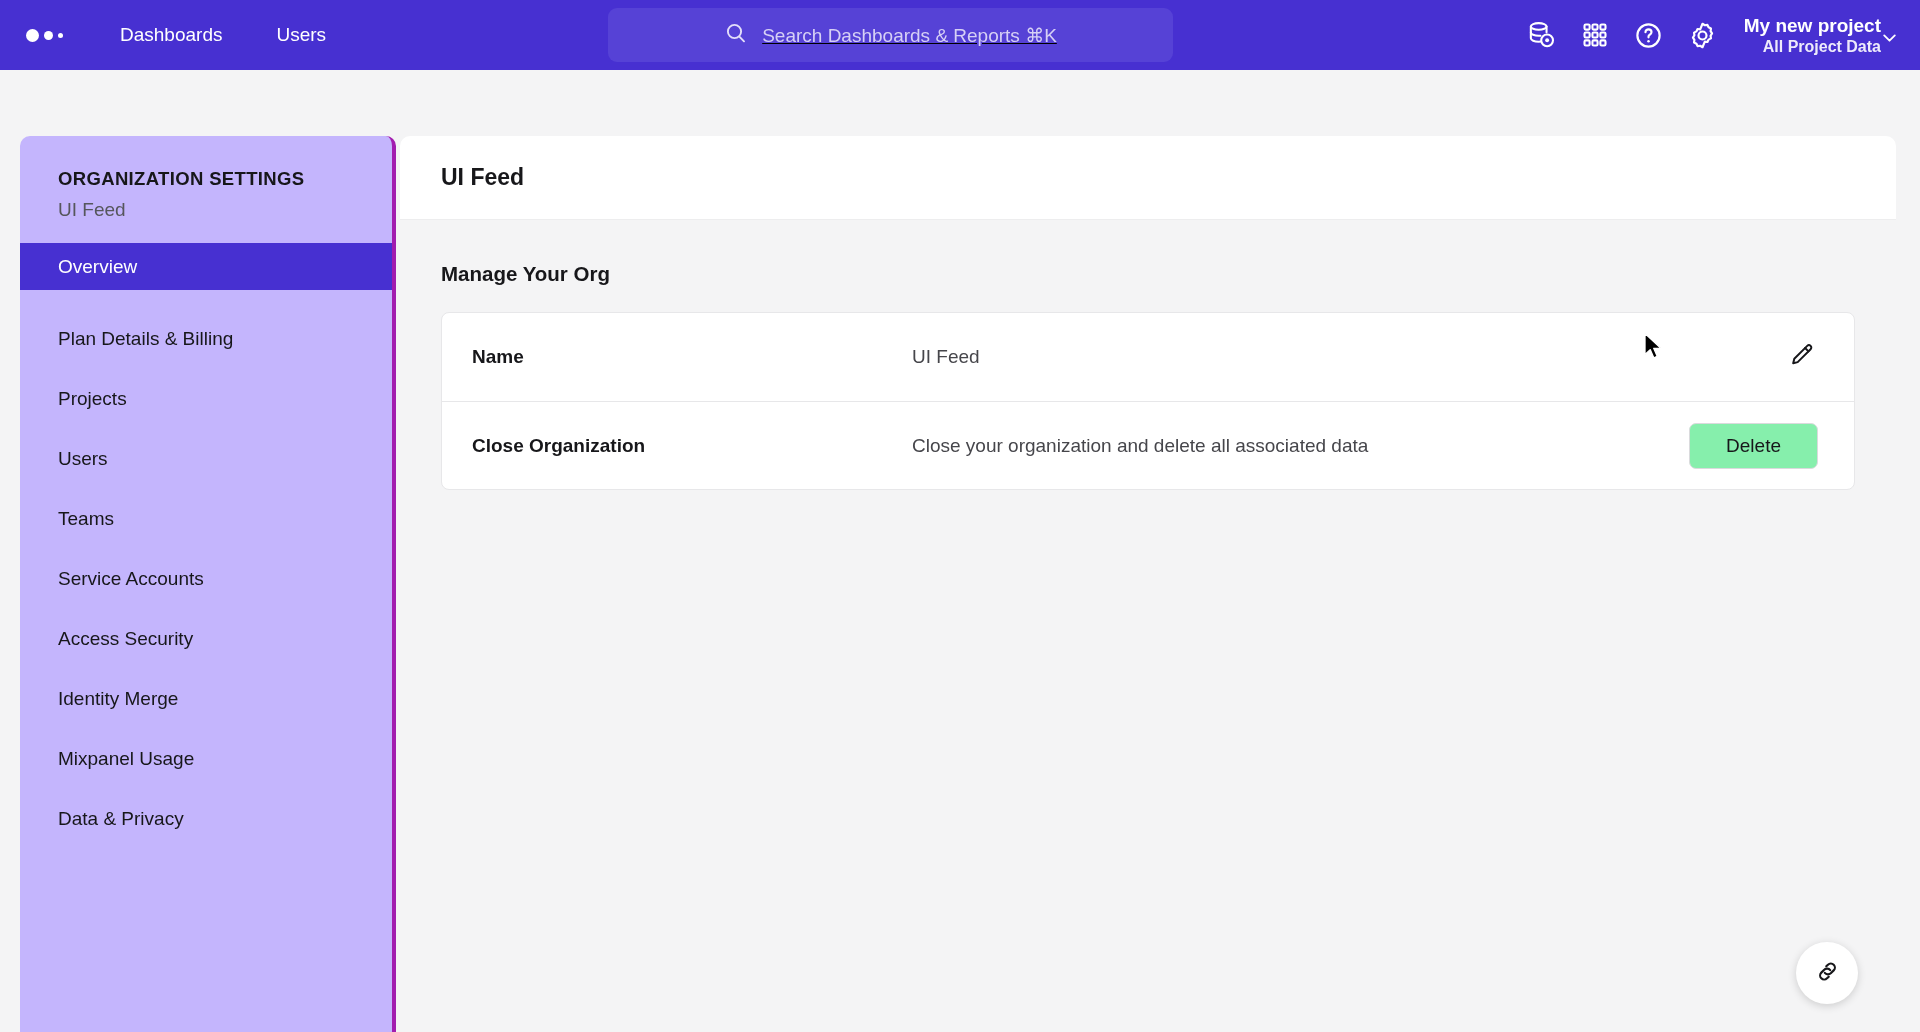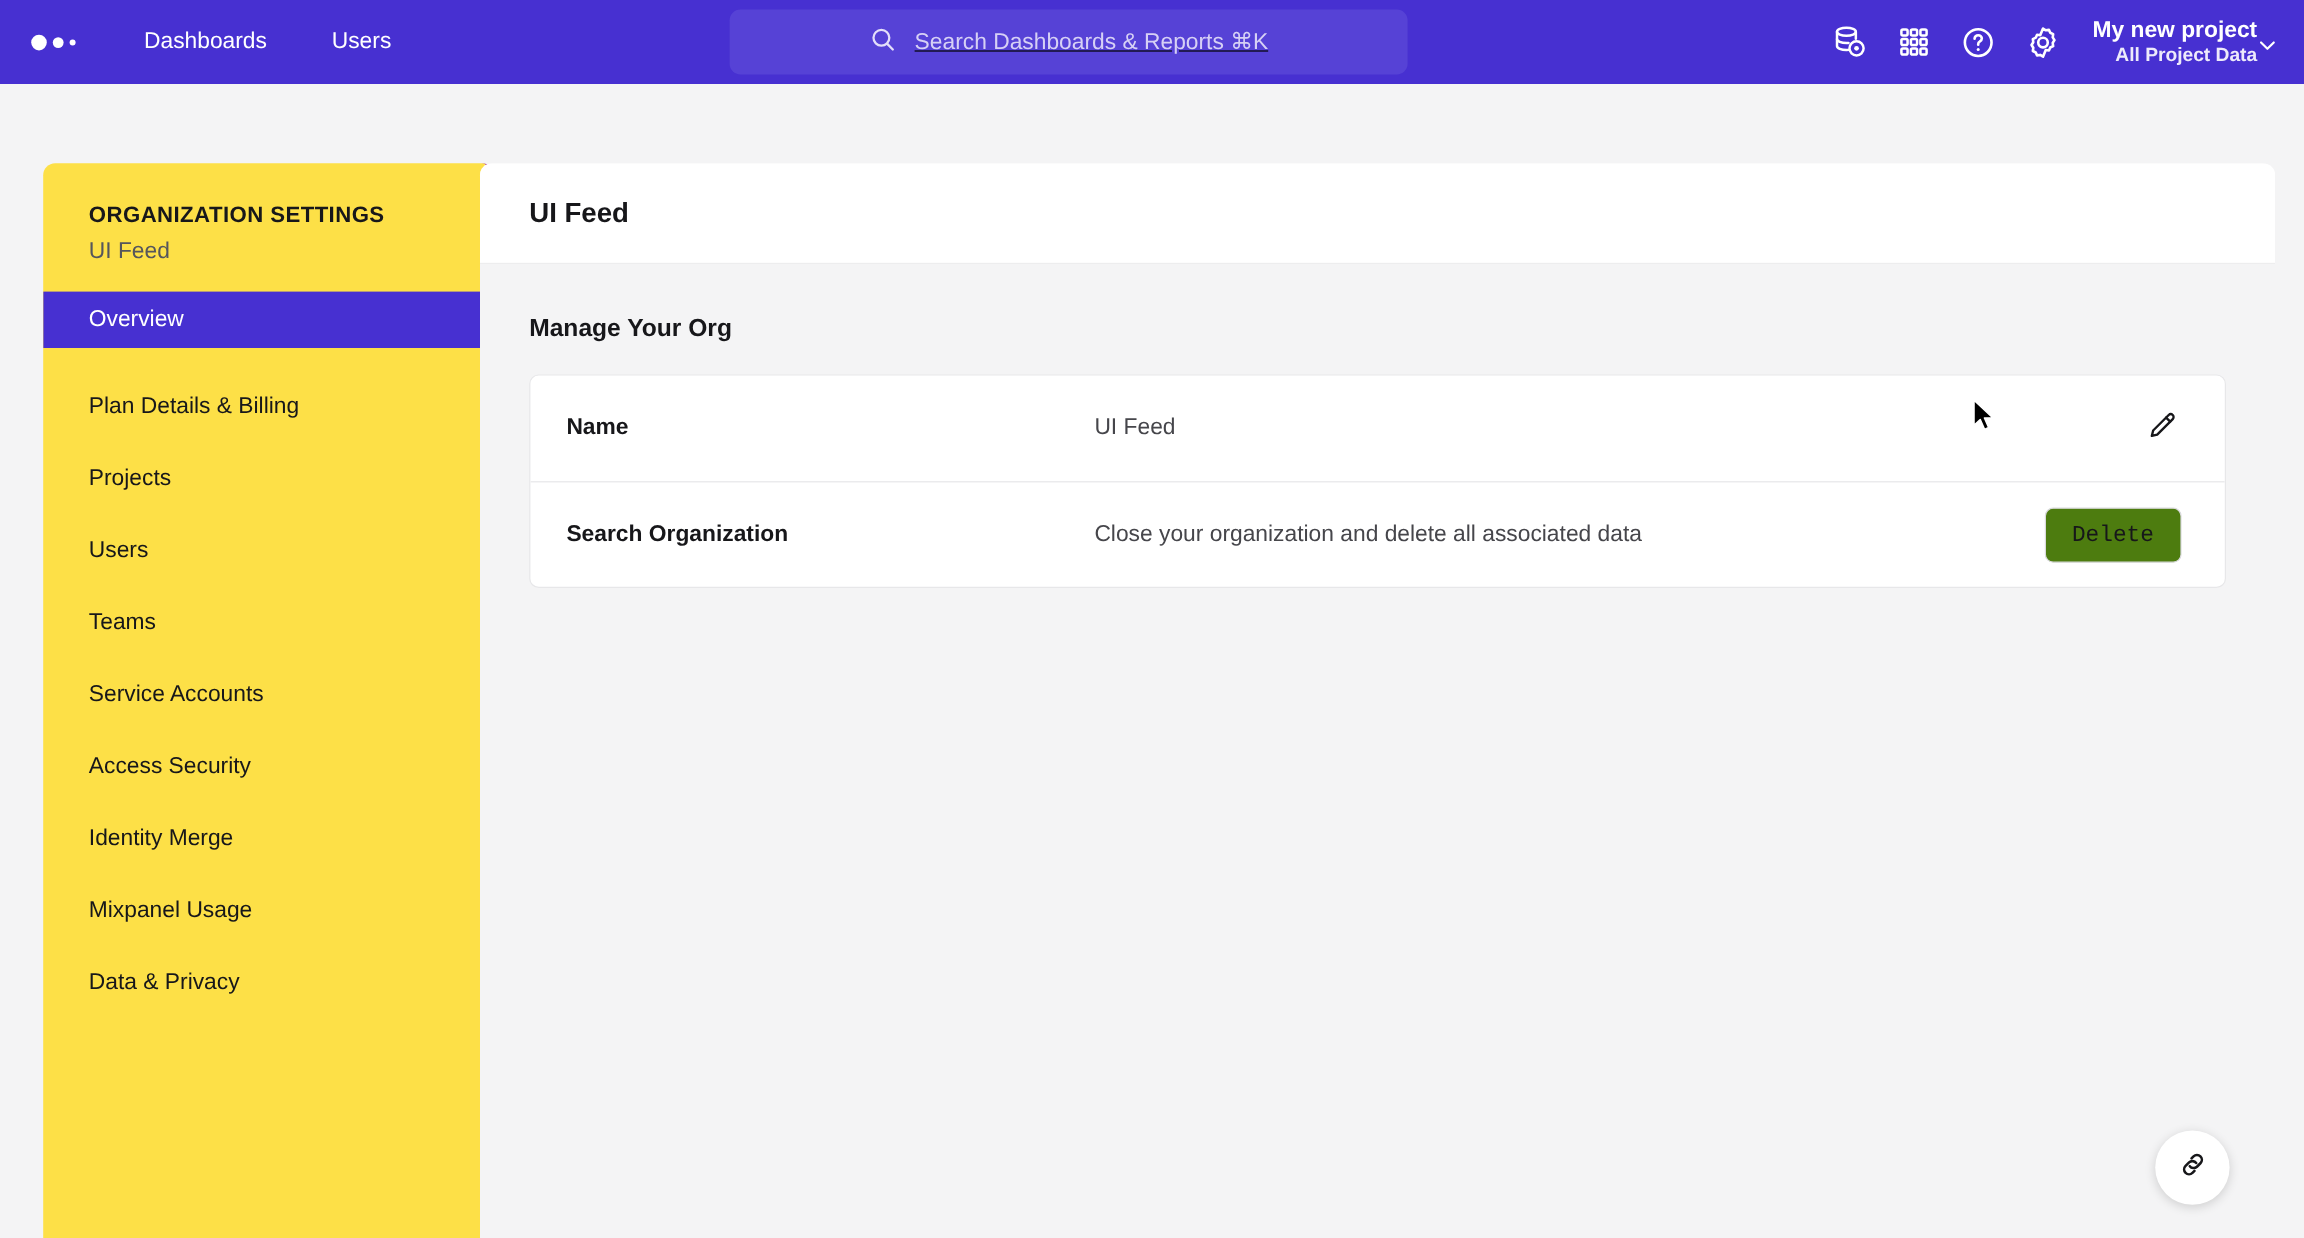--- a/index.html
+++ b/index.html
@@ -68,23 +68,23 @@
     margin-left: 14px; cursor: pointer; padding: 4px 0;
   }
   .project-txt { display: flex; flex-direction: column; align-items: flex-end; line-height: 1.22; }
   .project-name { color: #fff; font-size: 19px; font-weight: 700; white-space: nowrap; }
   .project-sub  { color: #EDEAFB; font-size: 16px; font-weight: 700; white-space: nowrap; }
 
   
   .stage { position: absolute; top: 70px; left: 0; width: 1920px; height: 962px; }
 
   .sidebar {
-    position: absolute; left: 36px; top: 66px;
+    position: absolute; left: 20px; top: 66px;
     width: 376px; height: 896px;
-    background: #fde047;
+    background: #c4b5fd;
     border-radius: 10px 10px 0 0;
     border-right: 4px solid #a21caf;
     overflow: hidden;
   }
   .sb-head { padding: 32px 38px 22px 38px; }
   .sb-title {
     font-size: 18.5px; font-weight: 700; color: #17171A;
     letter-spacing: 0.35px; white-space: nowrap;
   }
   .sb-sub { font-size: 19px; color: #56565C; margin-top: 9px; }
@@ -129,25 +129,25 @@
   }
   .card-row + .card-row { border-top: 1px solid #E7E7E9; }
   .cr-label { width: 440px; font-size: 19px; font-weight: 700; color: #17171A; }
   .cr-value { flex: 1; font-size: 19px; color: #46464B; }
   .icon-btn {
     width: 34px; height: 34px; display:flex; align-items:center; justify-content:center;
     cursor: pointer; background: none; border: none;
   }
   .btn-outline {
     border: 1px solid #DADADD;
-    background: #4d7c0f;
+    background: #86efac;
     border-radius: 7px;
-    height: 46px; padding: 0 22px;
+    height: 46px; padding: 0 36px;
     font-size: 19px; color: #17171A;
-    font-family: Liberation Mono, monospace;
+    font-family: Liberation Sans, sans-serif;
     cursor: pointer;
   }
 
   .fab {
     position: absolute; right: 38px; bottom: 28px;
     width: 62px; height: 62px; border-radius: 50%;
     background: #FFFFFF;
     box-shadow: 0 2px 9px rgba(0,0,0,0.16);
     display: flex; align-items: center; justify-content: center;
     cursor: pointer;
@@ -299,21 +299,21 @@
             <span>
               <svg width="27" height="27" viewBox="0 0 24 24" fill="none">
                 <path d="M17.1 3.4a2.1 2.1 0 0 1 3 3L8.6 17.9l-4 1 1-4L17.1 3.4z" stroke="#17171A" stroke-width="1.75" stroke-linejoin="round"></path>
                 <path d="M15.2 5.3l3 3" stroke="#17171A" stroke-width="1.75" stroke-linecap="round"></path>
               </svg>
             </span>
           </button>
         </div>
 
         <div class="card-row">
-          <span class="cr-label">Search Organization</span>
+          <span class="cr-label">Close Organization</span>
           <span class="cr-value">Close your organization and delete all associated data</span>
           <button class="btn-outline">Delete</button>
         </div>
 
       </div>
     </div>
 
     <div class="fab">
       <span>
         <svg width="27" height="27" viewBox="0 0 24 24" fill="none">

